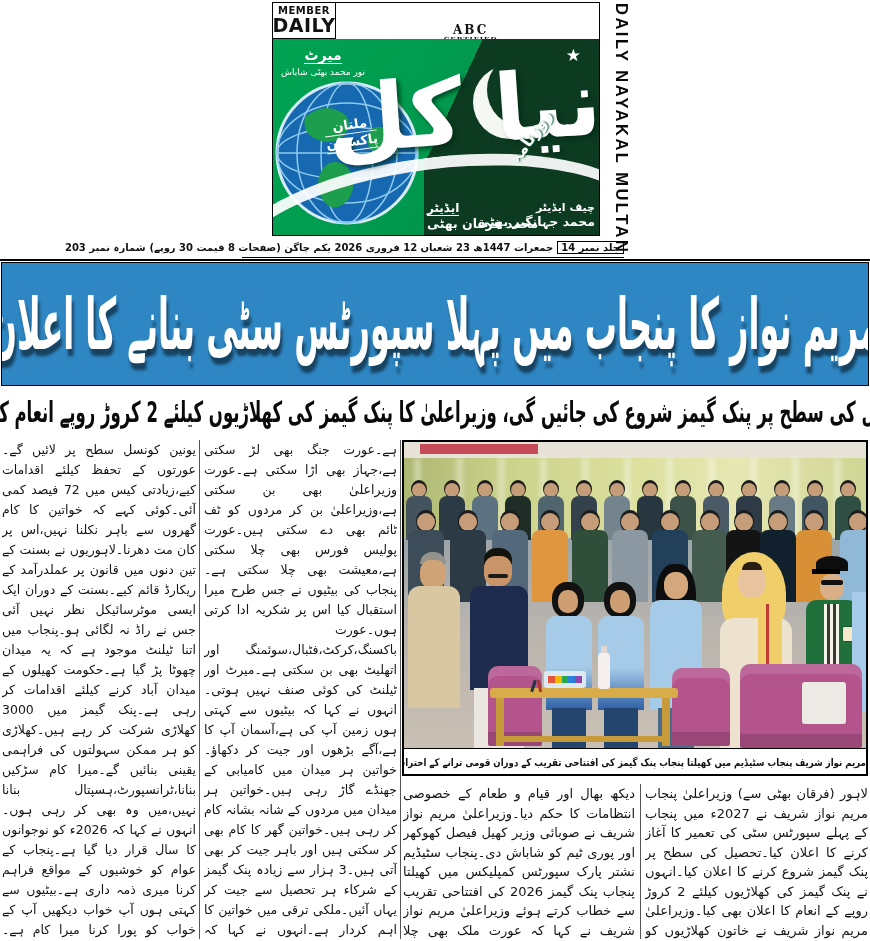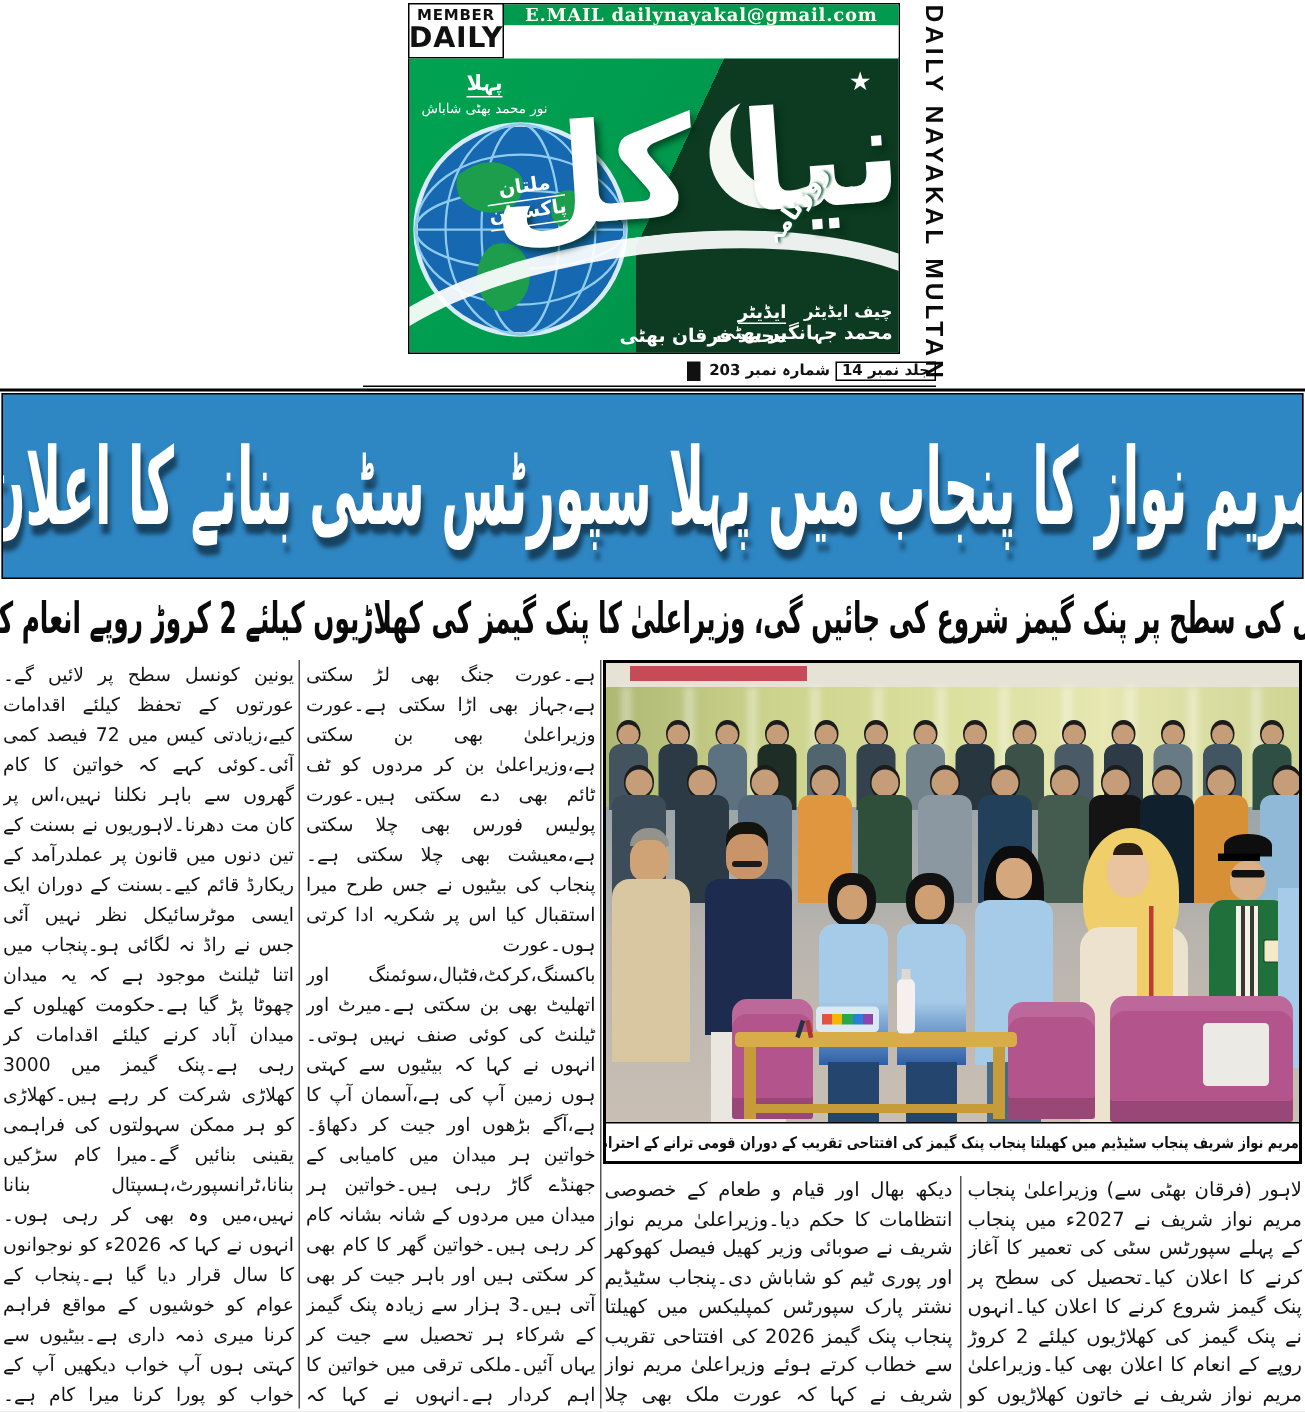--- a/index.html
+++ b/index.html
@@ -49,21 +49,21 @@
   .mh-founder .f1 { font-size:14px; font-weight:bold; border-bottom:1px solid #fff; display:inline-block; }
   .mh-founder .f2 { font-size:9px; display:block; margin-top:3px; }
   .mh-daily { position:absolute; left:228px; top:88px; color:#fff; font-size:16px; font-weight:bold;
     direction:rtl; transform:rotate(-55deg); text-shadow:1px 1px 2px #053; }
   .mh-location { position:absolute; left:52px; top:78px; color:#fff; direction:rtl; text-align:center;
     transform:rotate(-8deg); }
   .mh-location span { display:block; font-size:13px; font-weight:bold; border-bottom:1px solid #fff; padding-bottom:1px; }
   .mh-chief { position:absolute; right:4px; bottom:6px; color:#fff; direction:rtl; text-align:right; }
   .mh-chief .c1 { display:block; font-size:11px; font-weight:bold; }
   .mh-chief .c2 { display:block; font-size:12.5px; font-weight:bold; }
-  .mh-editor { position:absolute; left:140px; bottom:4px; color:#fff; direction:rtl; text-align:right; }
+  .mh-editor { position:absolute; left:154px; bottom:4px; color:#fff; direction:rtl; text-align:left; }
   .mh-editor .e1 { display:inline-block; font-size:12px; font-weight:bold; border-bottom:1px solid #fff; }
   .mh-editor .e2 { display:block; font-size:12.5px; font-weight:bold; }
   .globe { position:absolute; left:2px; top:38px; }
   
   .vertical-title {
     position:absolute; left:601px; top:0; width:30px; height:258px;
     writing-mode:vertical-rl; font-size:16.5px; font-weight:bold; letter-spacing:2.5px;
     color:#0a0a0a; text-align:center; font-family:"Liberation Sans", sans-serif;
   }
   
@@ -125,21 +125,20 @@
 
 <div class="page">
 
   <div class="masthead">
     <div class="mh-toprow">
       <div class="member-badge">
         <span class="m1">MEMBER</span>
         <span class="m2">DAILY</span>
       </div>
       <div class="mh-topright">
-        <div class="email-bar">E.MAIL dailynayakal@gmail.com</div>
         <div class="cert-row">
           <span class="urdu-slogan">با قاعدہ وتصدیق شدہ بنانے</span>
           <span class="abc-box">
             <span class="a1">ABC</span>
             <span class="a2">CERTIFIED</span>
           </span>
           <span class="urdu-slogan">صحافت میں سچ کا علمبردار</span>
         </div>
       </div>
     </div>
@@ -156,21 +155,21 @@
         <ellipse cx="72" cy="76" rx="26" ry="70" fill="none" stroke="#8ecbee" stroke-width="1.5"></ellipse>
         <ellipse cx="72" cy="76" rx="50" ry="70" fill="none" stroke="#8ecbee" stroke-width="1.5"></ellipse>
         <line x1="2" y1="76" x2="142" y2="76" stroke="#8ecbee" stroke-width="1.5"></line>
         <path d="M30 40 q18 -14 34 -6 q14 6 8 20 q-8 14 -26 10 q-20 -6 -16 -24z" fill="#1c9e4c"></path>
         <path d="M54 86 q16 -4 22 10 q6 16 -4 28 q-12 12 -22 2 q-10 -12 -6 -26 q3 -10 10 -14z" fill="#1c9e4c"></path>
         <path d="M96 52 q12 -6 18 4 q4 10 -4 16 q-10 6 -16 -2 q-4 -10 2 -18z" fill="#1c9e4c"></path>
       </svg>
       <div class="mh-swoosh"></div>
       <div class="mh-title">نیا کل</div>
       <div class="mh-founder">
-        <span class="f1">پہلا</span>
+        <span class="f1">میرٹ</span>
         <span class="f2">نور محمد بھٹی شاباش</span>
       </div>
       <div class="mh-daily">روزنامہ</div>
       <div class="mh-location">
         <span>ملتان</span>
         <span>پاکستان</span>
       </div>
       <div class="mh-chief">
         <span class="c1">چیف ایڈیٹر</span>
         <span class="c2">محمد جہانگیر بھٹی</span>
@@ -179,20 +178,21 @@
         <span class="e1">ایڈیٹر</span>
         <span class="e2">محمد فرقان بھٹی</span>
       </div>
     </div>
   </div>
 
   <div class="vertical-title">DAILY NAYAKAL MULTAN</div>
 
   <div class="dateline">
     <span class="vol">جلد نمبر 14</span>
+    <span>جمعرات 1447ھ 23 شعبان 12 فروری 2026 یکم چاگن (صفحات 8 قیمت 30 روپے)</span>
     <span>شمارہ نمبر 203</span>
     <span class="orn"></span>
   </div>
 
   <div class="top-rule"></div>
 
   <div class="headline-banner">
     <span class="hl">مریم نواز کا پنجاب میں پہلا سپورٹس سٹی بنانے کا اعلان</span>
   </div>
 

